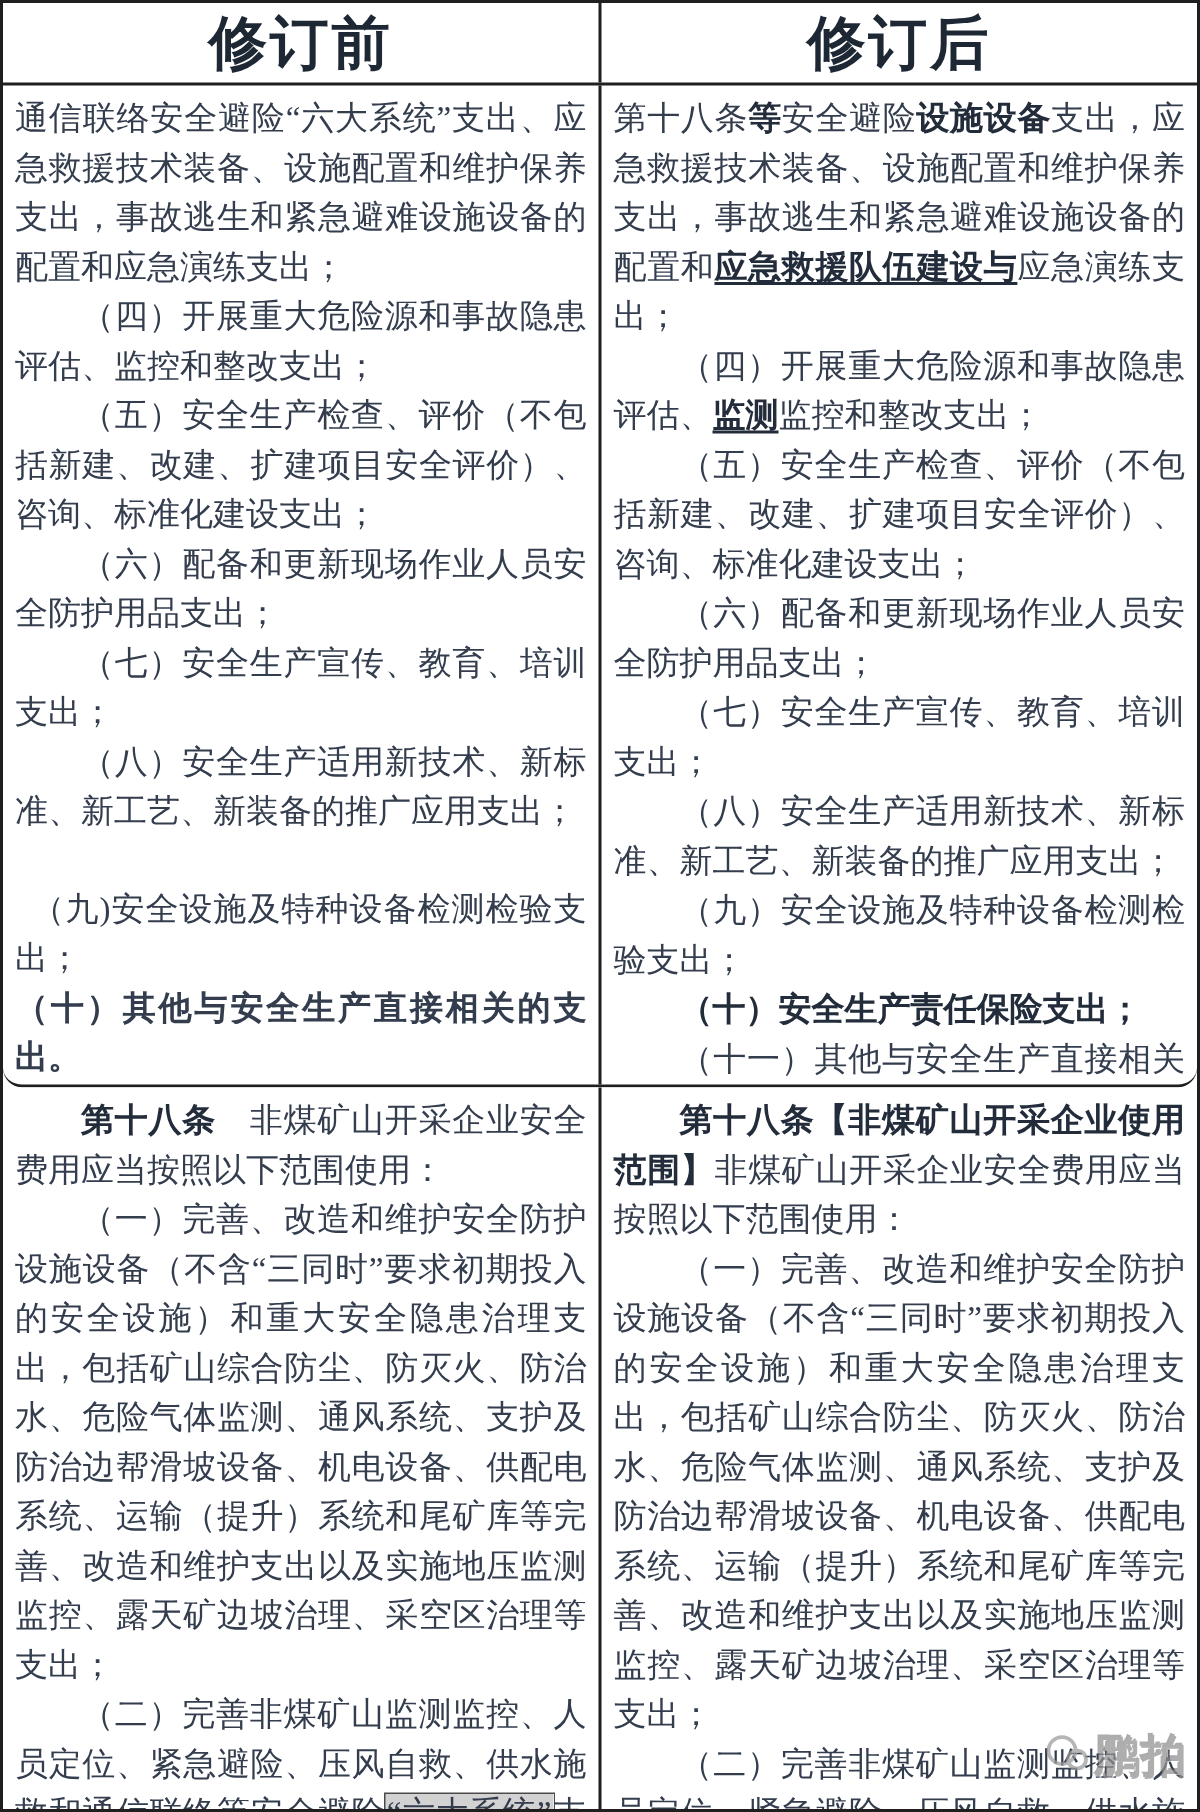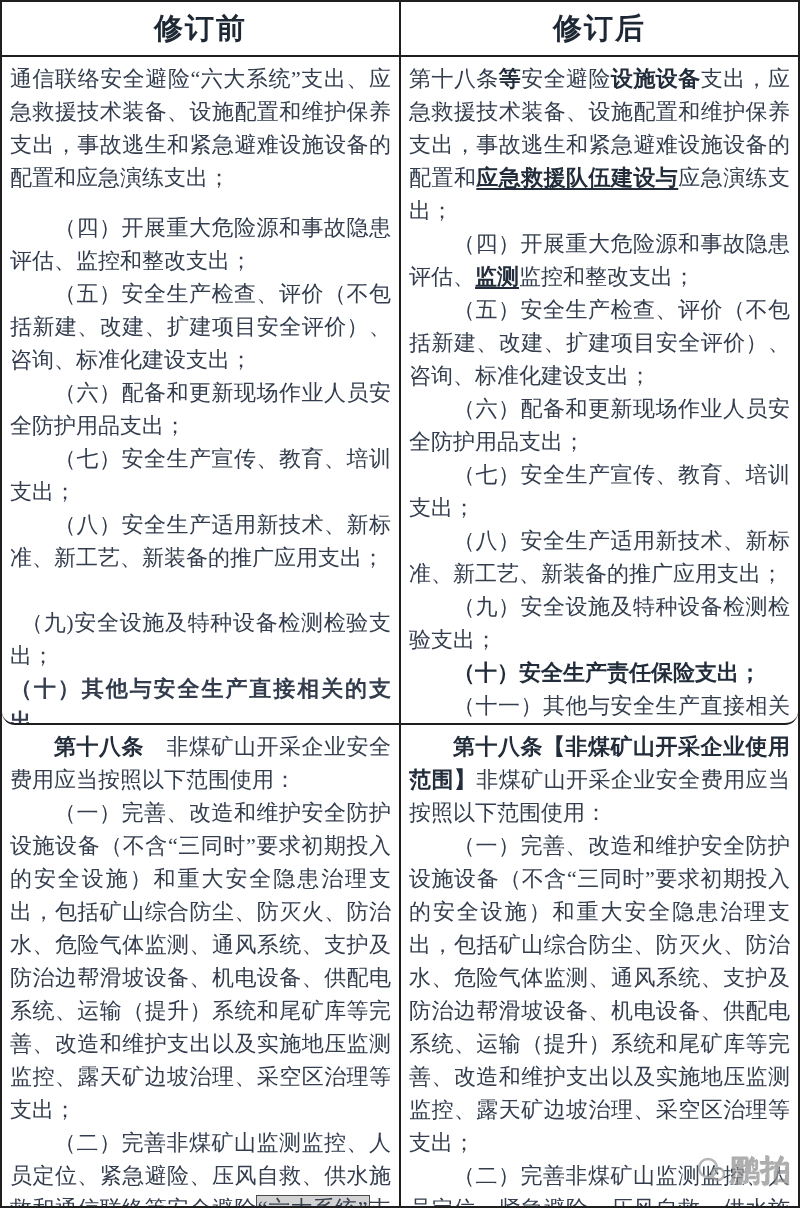--- a/index.html
+++ b/index.html
@@ -8,21 +8,21 @@
     background:#ffffff;
     font-family:"Liberation Serif","DejaVu Serif",serif;
   }
   .tbl{
     position:absolute;top:0;left:0;width:800px;height:1208px;
     box-sizing:border-box;border:2px solid #1f1f1f;background:#fff;
   }
   .thead{display:flex;height:53px;border-bottom:2px solid #1f1f1f;}
   .th{
     flex:1;display:flex;align-items:center;justify-content:center;
-    font-weight:bold;font-size:29px;color:#1e2734;letter-spacing:2px;
+    font-weight:bold;font-size:39px;color:#1e2734;letter-spacing:2px;
   }
   .th + .th{border-left:2px solid #1f1f1f;}
   .brow{display:flex;}
   .brow .cell{
     flex:1;box-sizing:border-box;padding:5px 8px 0 8px;overflow:hidden;
     font-size:22px;line-height:33px;color:#333d4d;
     text-align:justify;text-justify:inter-ideograph;
   }
   .cell + .cell{border-left:2px solid #1f1f1f;}
   .r1{height:666px;border-bottom:2px solid #1f1f1f;border-radius:13px;}
@@ -46,21 +46,21 @@
 <body>
 
 <div class="tbl">
   <div class="thead">
     <div class="th">修订前</div>
     <div class="th">修订后</div>
   </div>
   <div class="brow r1">
     <div class="cell">
         <p style="text-indent: 0em;"><span class="">通信联络安全避险“六大系统”支出、应急救援技术装备、设施配置和维护保养支出，事故逃生和紧急避难设施设备的配置和应急演练支出；</span></p>
-        <p style="text-indent: 2em; margin-top: 17px;"><span class="">（四）开展重大危险源和事故隐患评估、监控和整改支出；</span></p>
+        <p style="text-indent: 2em;"><span class="">（四）开展重大危险源和事故隐患评估、监控和整改支出；</span></p>
         <p style="text-indent: 2em;"><span class="">（五）安全生产检查、评价（不包括新建、改建、扩建项目安全评价）、咨询、标准化建设支出；</span></p>
         <p style="text-indent: 2em;"><span class="">（六）配备和更新现场作业人员安全防护用品支出；</span></p>
         <p style="text-indent: 2em;"><span class="">（七）安全生产宣传、教育、培训支出；</span></p>
         <p style="text-indent: 2em;"><span class="">（八）安全生产适用新技术、新标准、新工艺、新装备的推广应用支出；</span></p>
         <p style="text-indent: 0.5em; margin-top: 32px;"><span class="">（九)安全设施及特种设备检测检验支出；</span></p>
         <p style="text-indent: 0em; font-weight: bold;"><span class="">（十）其他与安全生产直接相关的支出。</span></p>
       </div>
     <div class="cell">
         <p style="text-indent: 0em;"><span class="">第十八条</span><span class="b ">等</span><span class="">安全避险</span><span class="b ">设施设备</span><span class="">支出，应急救援技术装备、设施配置和维护保养支出，事故逃生和紧急避难设施设备的配置和</span><span class="b u ">应急救援队伍建设与</span><span class="">应急演练支出；</span></p>
         <p style="text-indent: 2em;"><span class="">（四）开展重大危险源和事故隐患评估、</span><span class="b u ">监测</span><span class="">监控和整改支出；</span></p>

